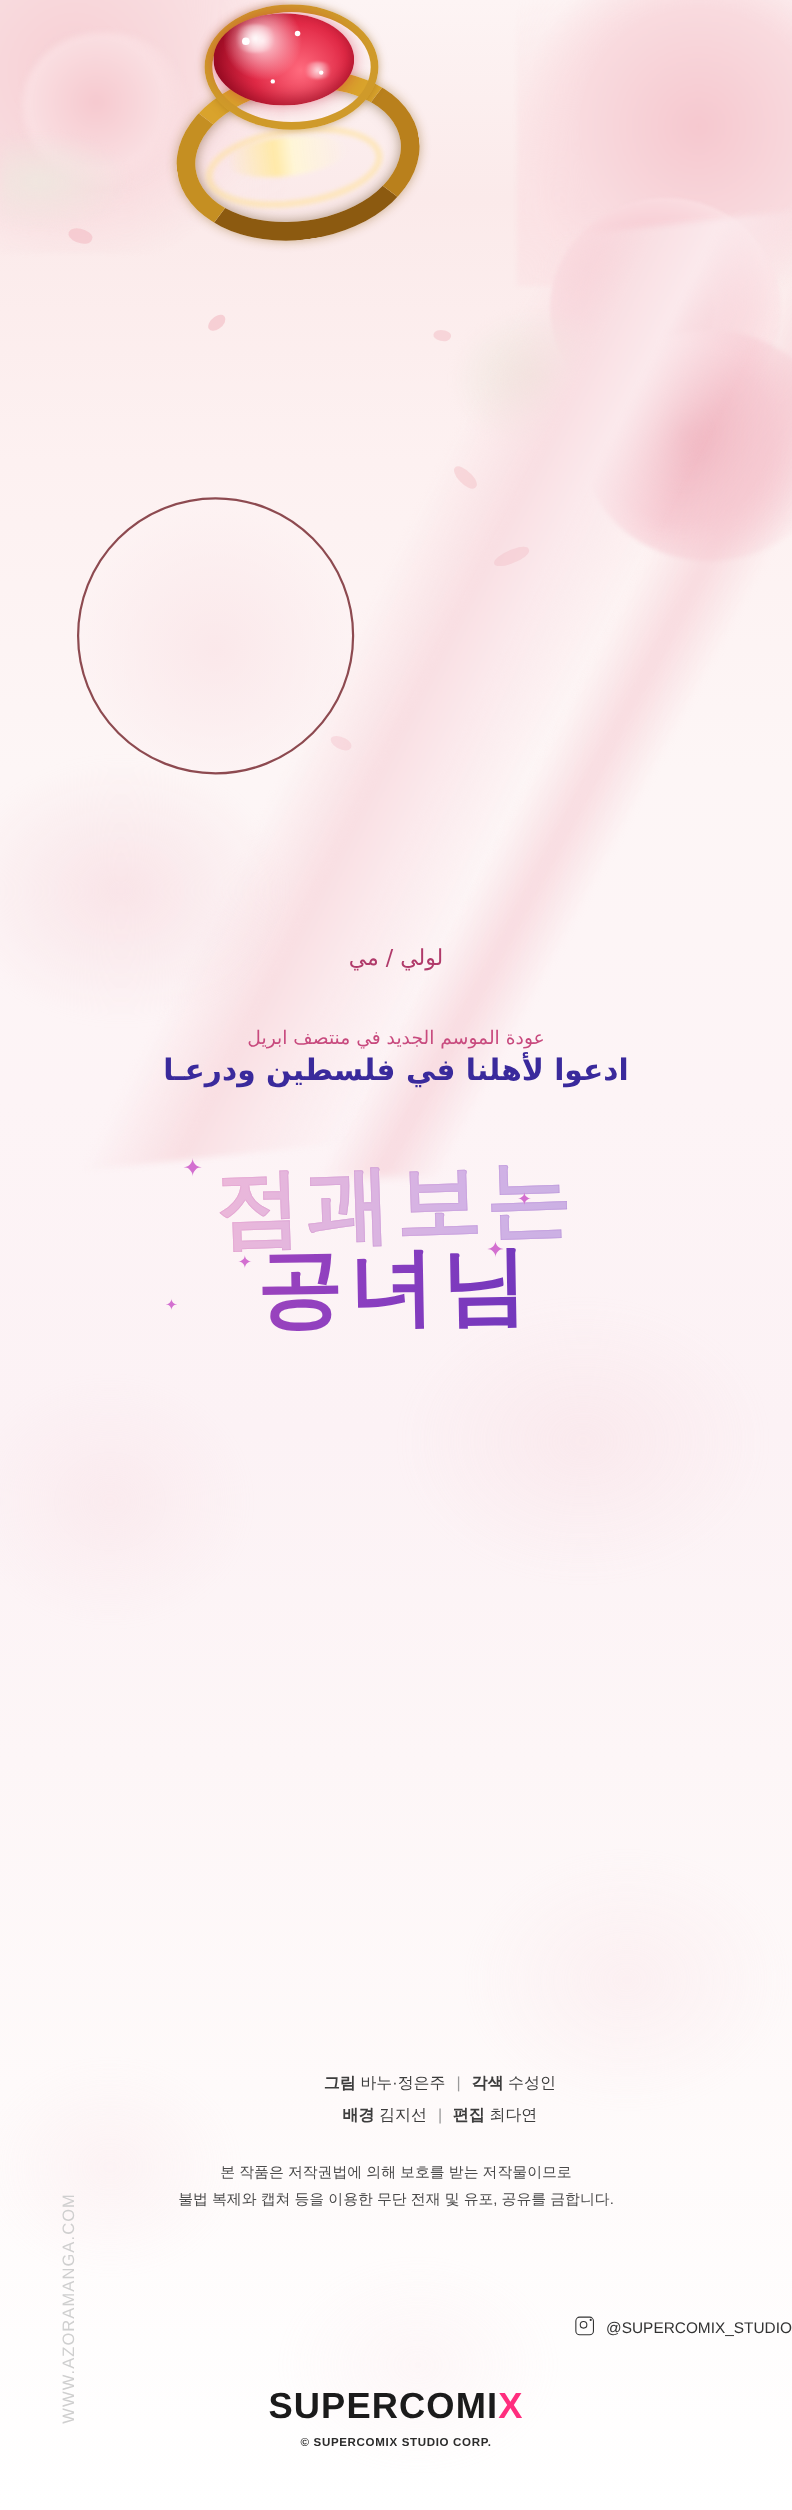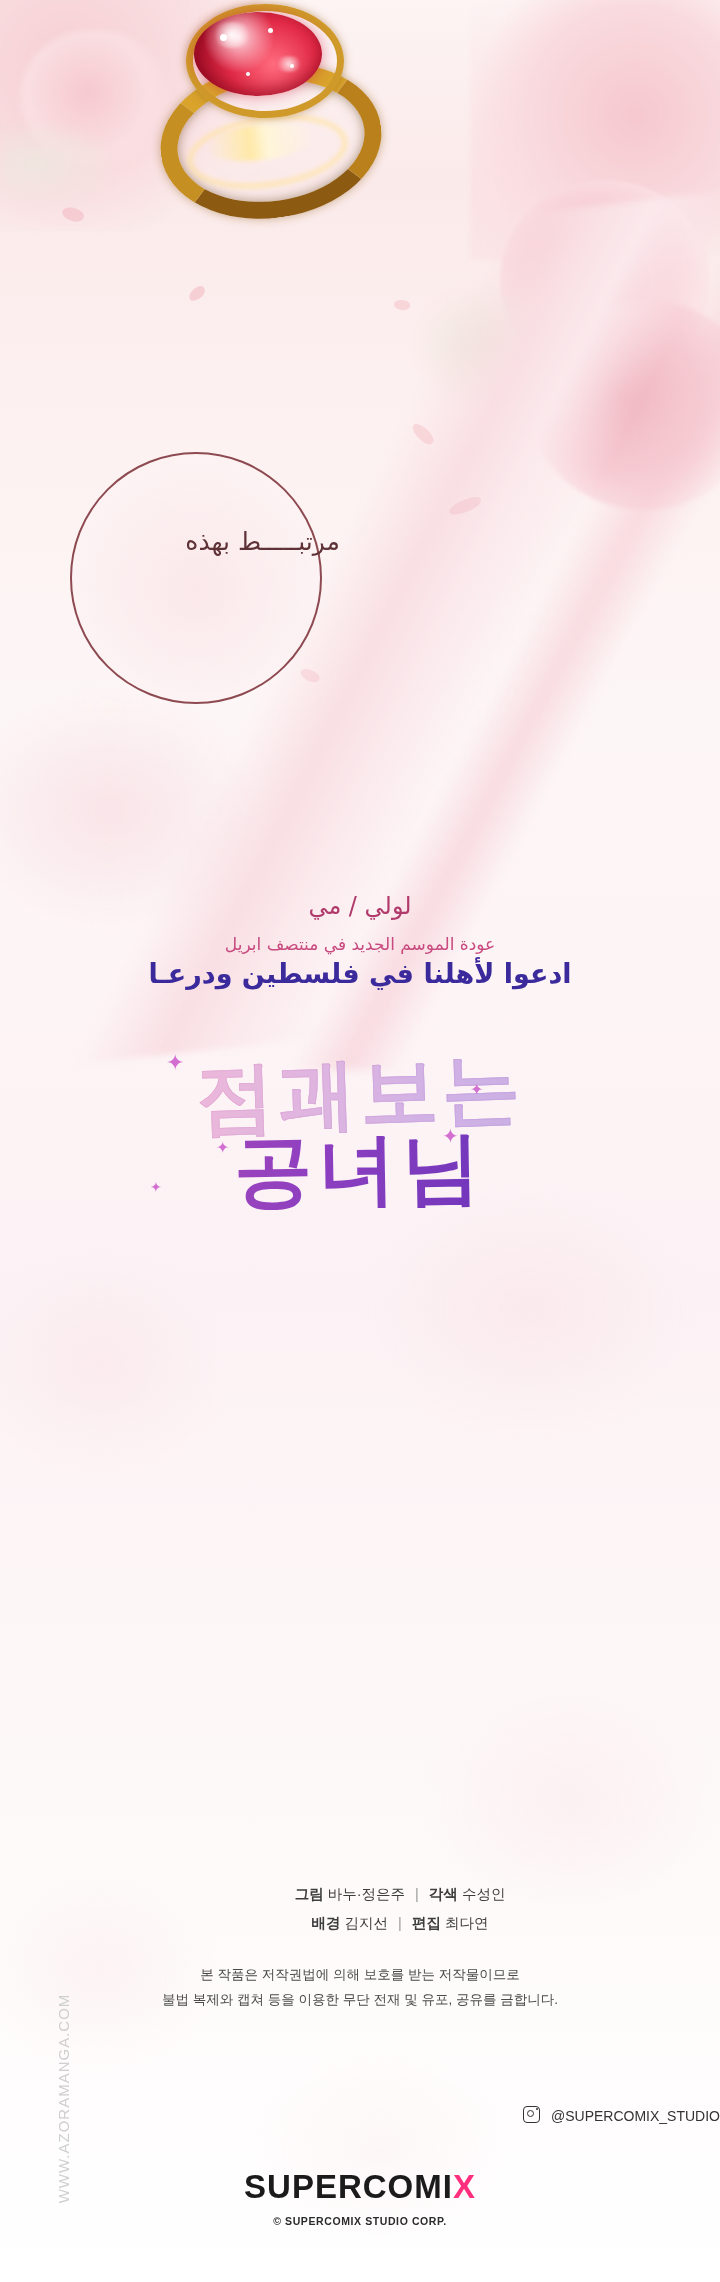--- a/index.html
+++ b/index.html
@@ -228,23 +228,23 @@
   }
 
   
   .season-line {
     position: absolute;
     left: 0; width: 720px;
     text-align: center;
     direction: rtl;
   }
   .author {
-    top: 892px;
+    top: 858px;
     color: #b03a6a;
-    font-size: 24px;
+    font-size: 20px;
     letter-spacing: 1px;
   }
   .season {
     top: 934px;
     color: #c84a7e;
     font-size: 17px;
   }
   .pray {
     top: 958px;
     color: #3a2a9c;
@@ -429,21 +429,20 @@
     <div class="ring-gem">
       <span class="gem-spark" style="left:26px; top:22px; width:7px; height:7px;"></span>
       <span class="gem-spark" style="left:74px; top:16px; width:5px; height:5px;"></span>
       <span class="gem-spark" style="left:96px; top:52px; width:4px; height:4px;"></span>
       <span class="gem-spark" style="left:52px; top:60px; width:4px; height:4px;"></span>
     </div>
   </div>
 
   <div class="bubble"></div>
   <div class="bubble-text">
-    <div>مرتبـــــط بهذه</div>
   </div>
 
   <div class="season-line author">لولي / مي</div>
   <div class="season-line season">عودة الموسم الجديد في منتصف ابريل</div>
   <div class="season-line pray">ادعوا لأهلنا في فلسطين ودرعـا</div>
 
   <div class="logo logo-l1">점괘보는</div>
   <div class="logo logo-l2">공녀님</div>
   <span class="logo-spark" style="left:166px; top:1052px;">✦</span>
   <span class="logo-spark" style="left:470px; top:1082px; font-size:16px;">✦</span>

